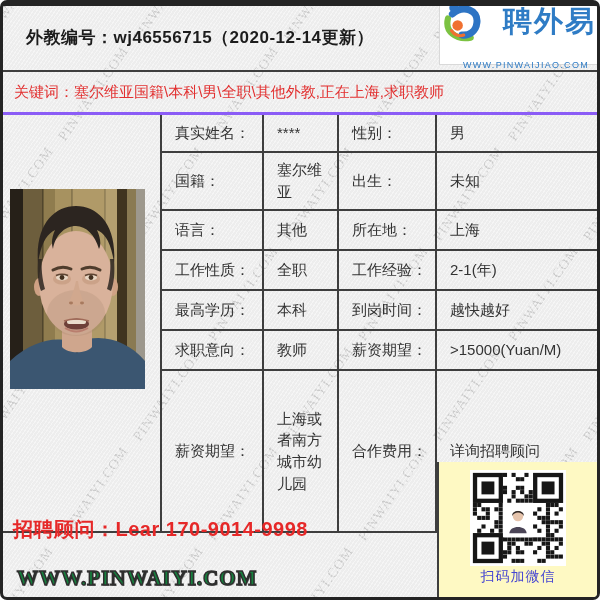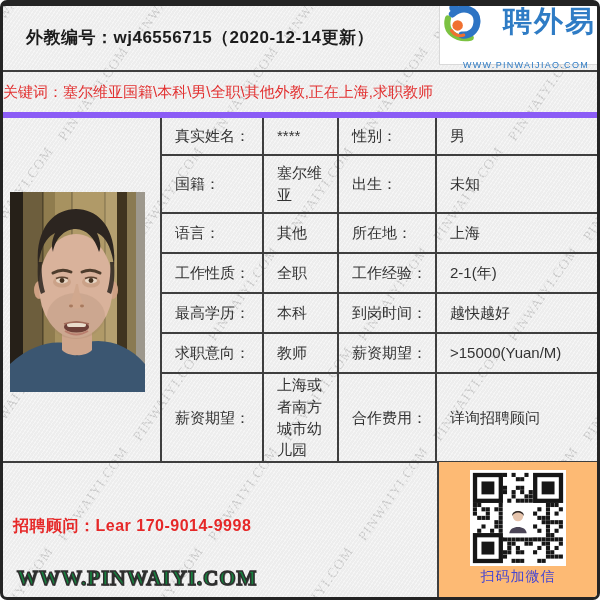--- a/index.html
+++ b/index.html
@@ -19,42 +19,42 @@
   
   .hdr-title{position:absolute;left:0;top:0;height:62px;display:flex;align-items:center;
       padding-left:23px;font-size:17px;font-weight:bold;color:#1c1c1c;z-index:2;letter-spacing:.5px;}
   .logo-box{position:absolute;right:0;top:0;width:157px;height:58px;background:#fff;z-index:2;
       display:flex;flex-direction:column;align-items:center;justify-content:center;border-left:1px solid #d9d9d9;border-bottom:1px solid #d9d9d9;}
   .logo-row{display:flex;align-items:center;gap:20px;}
   .logo-brand{font-size:29px;font-weight:bold;color:#2f7cc5;letter-spacing:2px;line-height:1;}
   .logo-site{font-size:9px;color:#2f7cc5;letter-spacing:1.3px;margin-top:18px;align-self:flex-end;margin-right:8px;}
   
   .kw-bar{position:absolute;left:0;top:64px;width:594px;height:42px;border-top:2px solid #3e3e3e;
-      box-sizing:border-box;display:flex;align-items:center;z-index:2;
+      box-sizing:border-box;display:flex;align-items:center;padding-left:11px;z-index:2;
       font-size:15px;color:#e23030;}
   
-  .ptable{position:absolute;left:0;top:106px;width:594px;height:350px;box-sizing:border-box;
+  .ptable{position:absolute;left:0;top:106px;width:594px;height:421px;box-sizing:border-box;
       display:grid;grid-template-columns:159px 102px 75px 98px 1fr;
       grid-template-rows:38px 58px 40px 40px 40px 40px 1fr;
-      border-top:6px solid #8b5cf6;z-index:2;}
+      border-top:3px solid #8b5cf6;z-index:2;}
   .cell{border-right:2px solid #3e3e3e;border-bottom:2px solid #3e3e3e;
       display:flex;align-items:center;box-sizing:border-box;
       font-size:15px;color:#333;line-height:1.45;}
   .cell.lab{padding-left:13px;}
   .cell.val{padding-left:13px;padding-right:6px;}
   .cell.lastcol{border-right:none;}
   .photo-cell{grid-row:1/8;grid-column:1;border-right:2px solid #3e3e3e;border-bottom:2px solid #3e3e3e;
       position:relative;}
   .photo{position:absolute;left:7px;top:74px;width:135px;height:200px;display:block;}
   
-  .consultant{position:absolute;left:10px;top:510px;z-index:2;font-size:16px;font-weight:bold;color:#e62828;letter-spacing:.5px;text-align:right;}
+  .consultant{position:absolute;left:10px;top:510px;z-index:2;font-size:20px;font-weight:bold;color:#e62828;letter-spacing:.5px;text-align:right;}
   .site-logo{position:absolute;left:14px;top:560px;z-index:2;
       font-family:"Liberation Serif", serif;font-weight:bold;font-size:21px;letter-spacing:1px;
       color:#15803d;-webkit-text-stroke:1.5px #2e2e2e;text-shadow:1px 1px 0 rgba(80,80,80,.6);}
-  .qr-box{position:absolute;left:434px;top:456px;width:160px;height:135px;background:#fdba74;
+  .qr-box{position:absolute;left:434px;top:456px;width:160px;height:135px;background:#fef9c3;
       border-left:2px solid #3e3e3e;box-sizing:border-box;z-index:2;
       display:flex;flex-direction:column;align-items:center;}
   .qr-svg{margin-top:8px;width:96px;height:96px;display:block;}
   .qr-caption{font-size:14px;color:#4646d2;margin-top:2px;letter-spacing:1px;}
 </style>
 </head>
 <body>
 
 <div class="page">
 

